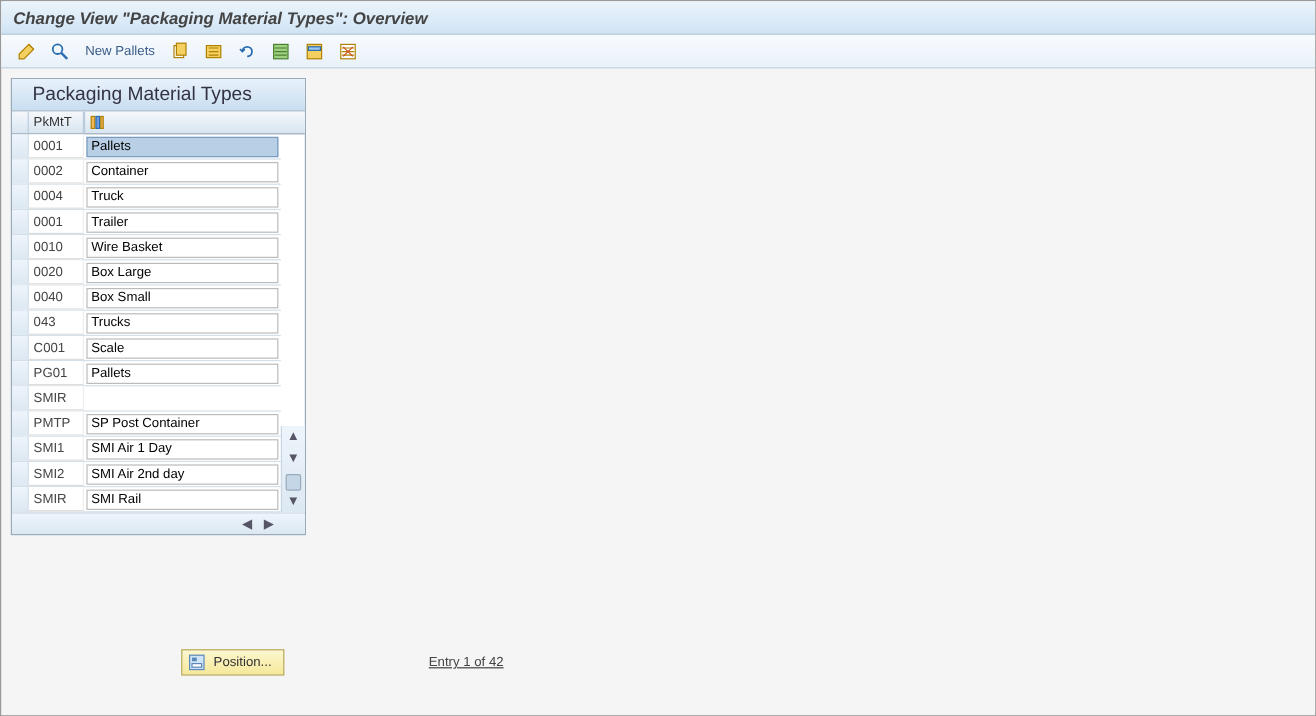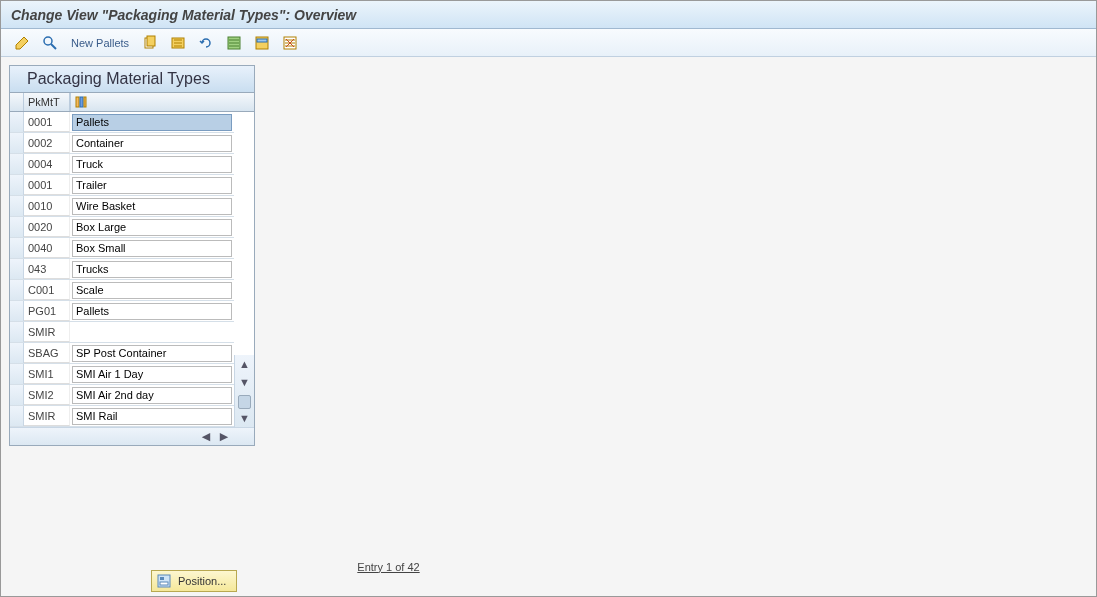--- a/index.html
+++ b/index.html
@@ -166,21 +166,20 @@
       gap: 120px;
     }
     .pos-btn {
       display:flex; align-items:center;
       background: linear-gradient(to bottom,#fdf7d0,#f5e89a);
       border:1px solid #b8a850;
       height:22px;
       padding: 0 10px 0 4px;
       cursor:pointer;
       gap:6px;
-      margin-top:29px;
     }
     .pos-btn .ic { width:16px; height:16px; display:flex;align-items:center;justify-content:center;}
     .status { color:#444;text-decoration:underline; }
     svg { display:block; }
   </style>
 </head>
 <body>
 
 <div class="title-bar">
   <span>Change View "Packaging Material Types": Overview</span>
@@ -330,21 +329,21 @@
             <div class="cell-desc">
               <input value="Pallets" style="">
             </div>
           </div>
           <div class="row">
             <div class="cell-mark"></div>
             <div class="cell-code">SMIR</div>
           </div>
           <div class="row">
             <div class="cell-mark"></div>
-            <div class="cell-code">SBAG</div>
+            <div class="cell-code">PMTP</div>
             <div class="cell-desc">
               <input value="SP Post Container" style="">
             </div>
           </div>
           <div class="row">
             <div class="cell-mark"></div>
             <div class="cell-code">SMI1</div>
             <div class="cell-desc">
               <input value="SMI Air 1 Day" style="">
             </div>

